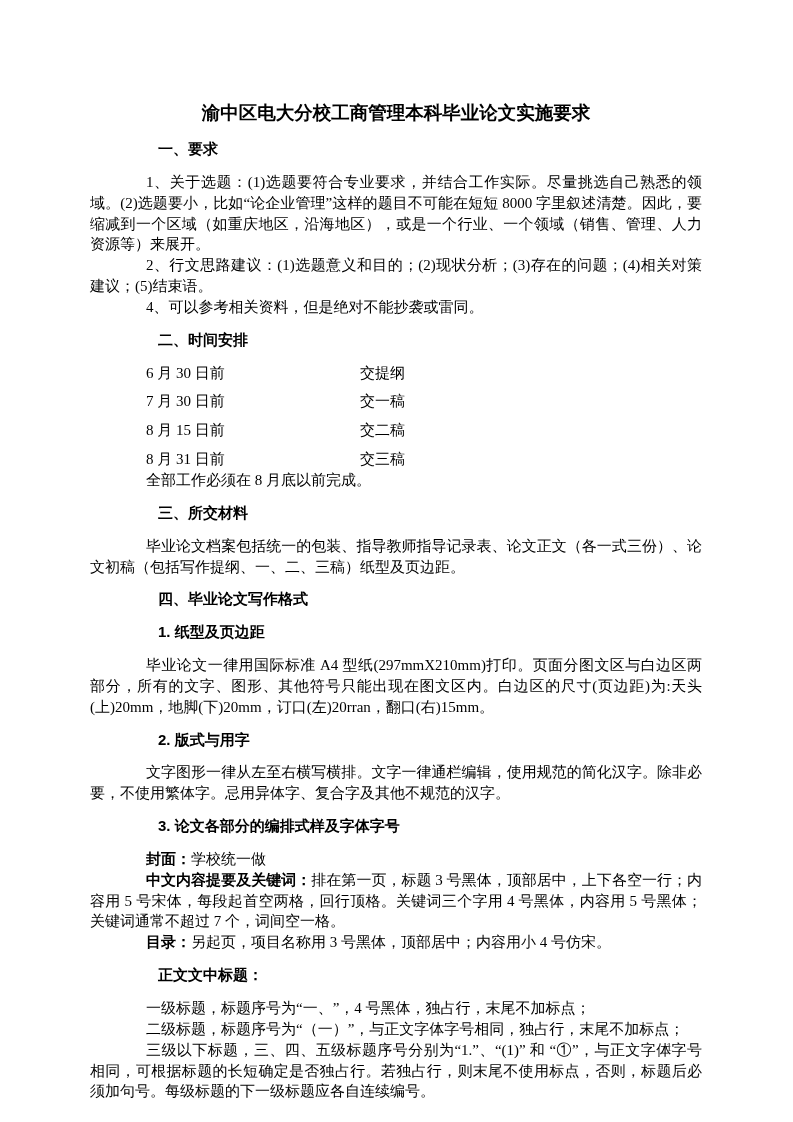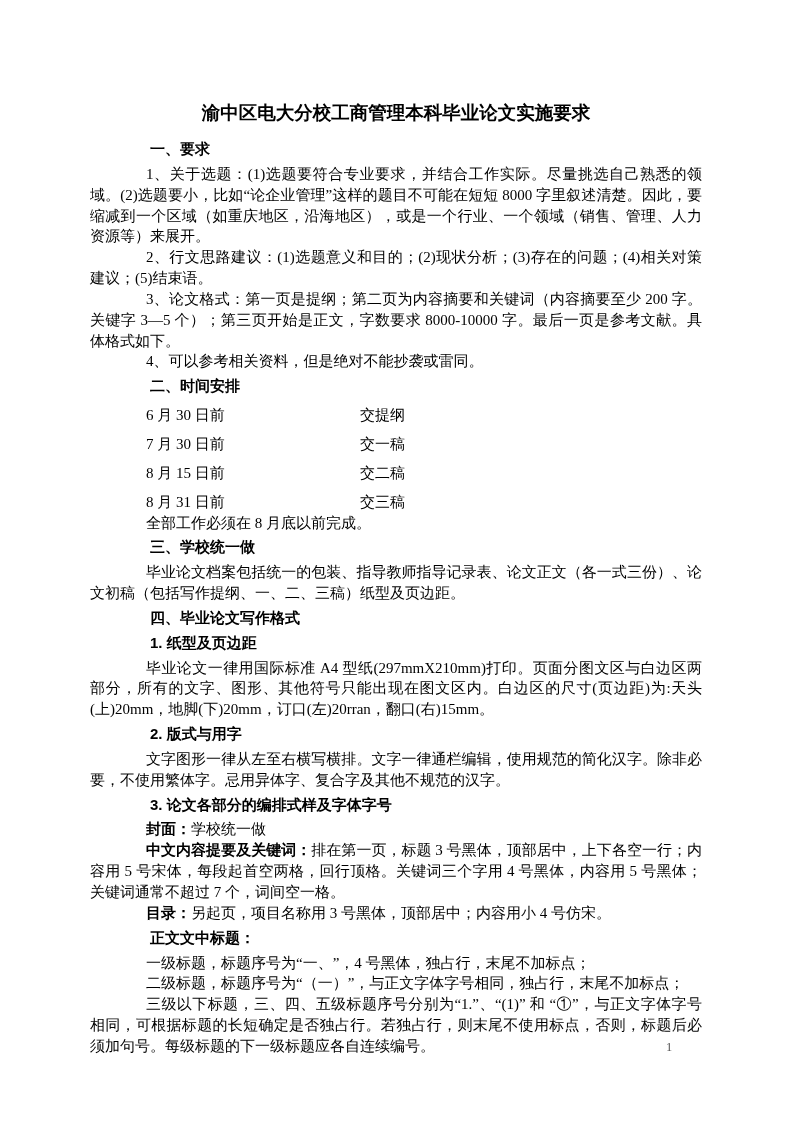--- a/index.html
+++ b/index.html
@@ -34,21 +34,21 @@
     margin: 0;
     text-align: justify;
     text-justify: inter-ideograph;
     text-indent: 56px;
   }
   .para .lead {
     font-weight: bold;
     font-family: Liberation Sans, sans-serif;
   }
   .heading {
-    margin: 4px;
+    margin: 12px;
     padding-left: 56px;
     font-weight: bold;
     font-family: "Liberation Sans", "DejaVu Sans", sans-serif;
   }
   .sched-row { padding-left: 56px; margin-top: 8px; }
   .sched-date { display: inline-block; width: 214px; }
   .page-number {
     position: absolute;
     left: 666px;
     top: 1040px;
@@ -60,29 +60,28 @@
 </head>
 <body>
 
 <div class="page">
   <div class="content">
     <h1 class="doc-title">渝中区电大分校工商管理本科毕业论文实施要求</h1>
     <div id="doc-body">
         <div class="heading">一、要求</div>
         <div class="para"><span class="txt">1、关于选题：(1)选题要符合专业要求，并结合工作实际。尽量挑选自己熟悉的领域。(2)选题要小，比如“论企业管理”这样的题目不可能在短短 8000 字里叙述清楚。因此，要缩减到一个区域（如重庆地区，沿海地区），或是一个行业、一个领域（销售、管理、人力资源等）来展开。</span></div>
         <div class="para"><span class="txt">2、行文思路建议：(1)选题意义和目的；(2)现状分析；(3)存在的问题；(4)相关对策建议；(5)结束语。</span></div>
-        <div class="para"><span class="txt">3、论文格式：第一页是提纲；第二页为内容摘要和关键词（内容摘要至少 200 字。关键字 3—5 个）；第三页开始是正文，字数要求 8000-10000 字。最后一页是参考文献。具体格式如下。</span></div>
         <div class="para"><span class="txt">4、可以参考相关资料，但是绝对不能抄袭或雷同。</span></div>
         <div class="heading">二、时间安排</div>
         <div class="sched-row"><span class="sched-date">6 月 30 日前</span><span class="sched-item">交提纲</span></div>
         <div class="sched-row"><span class="sched-date">7 月 30 日前</span><span class="sched-item">交一稿</span></div>
         <div class="sched-row"><span class="sched-date">8 月 15 日前</span><span class="sched-item">交二稿</span></div>
         <div class="sched-row"><span class="sched-date">8 月 31 日前</span><span class="sched-item">交三稿</span></div>
         <div class="para"><span class="txt">全部工作必须在 8 月底以前完成。</span></div>
-        <div class="heading">三、学校统一做</div>
+        <div class="heading">三、所交材料</div>
         <div class="para"><span class="txt">毕业论文档案包括统一的包装、指导教师指导记录表、论文正文（各一式三份）、论文初稿（包括写作提纲、一、二、三稿）纸型及页边距。</span></div>
         <div class="heading">四、毕业论文写作格式</div>
         <div class="heading">1. 纸型及页边距</div>
         <div class="para"><span class="txt">毕业论文一律用国际标准 A4 型纸(297mmX210mm)打印。页面分图文区与白边区两部分，所有的文字、图形、其他符号只能出现在图文区内。白边区的尺寸(页边距)为:天头(上)20mm，地脚(下)20mm，订口(左)20rran，翻口(右)15mm。</span></div>
         <div class="heading">2. 版式与用字</div>
         <div class="para"><span class="txt">文字图形一律从左至右横写横排。文字一律通栏编辑，使用规范的简化汉字。除非必要，不使用繁体字。忌用异体字、复合字及其他不规范的汉字。</span></div>
         <div class="heading">3. 论文各部分的编排式样及字体字号</div>
         <div class="para"><span class="lead">封面：</span><span class="txt">学校统一做</span></div>
         <div class="para"><span class="lead">中文内容提要及关键词：</span><span class="txt">排在第一页，标题 3 号黑体，顶部居中，上下各空一行；内容用 5 号宋体，每段起首空两格，回行顶格。关键词三个字用 4 号黑体，内容用 5 号黑体；关键词通常不超过 7 个，词间空一格。</span></div>
         <div class="para"><span class="lead">目录：</span><span class="txt">另起页，项目名称用 3 号黑体，顶部居中；内容用小 4 号仿宋。</span></div>

